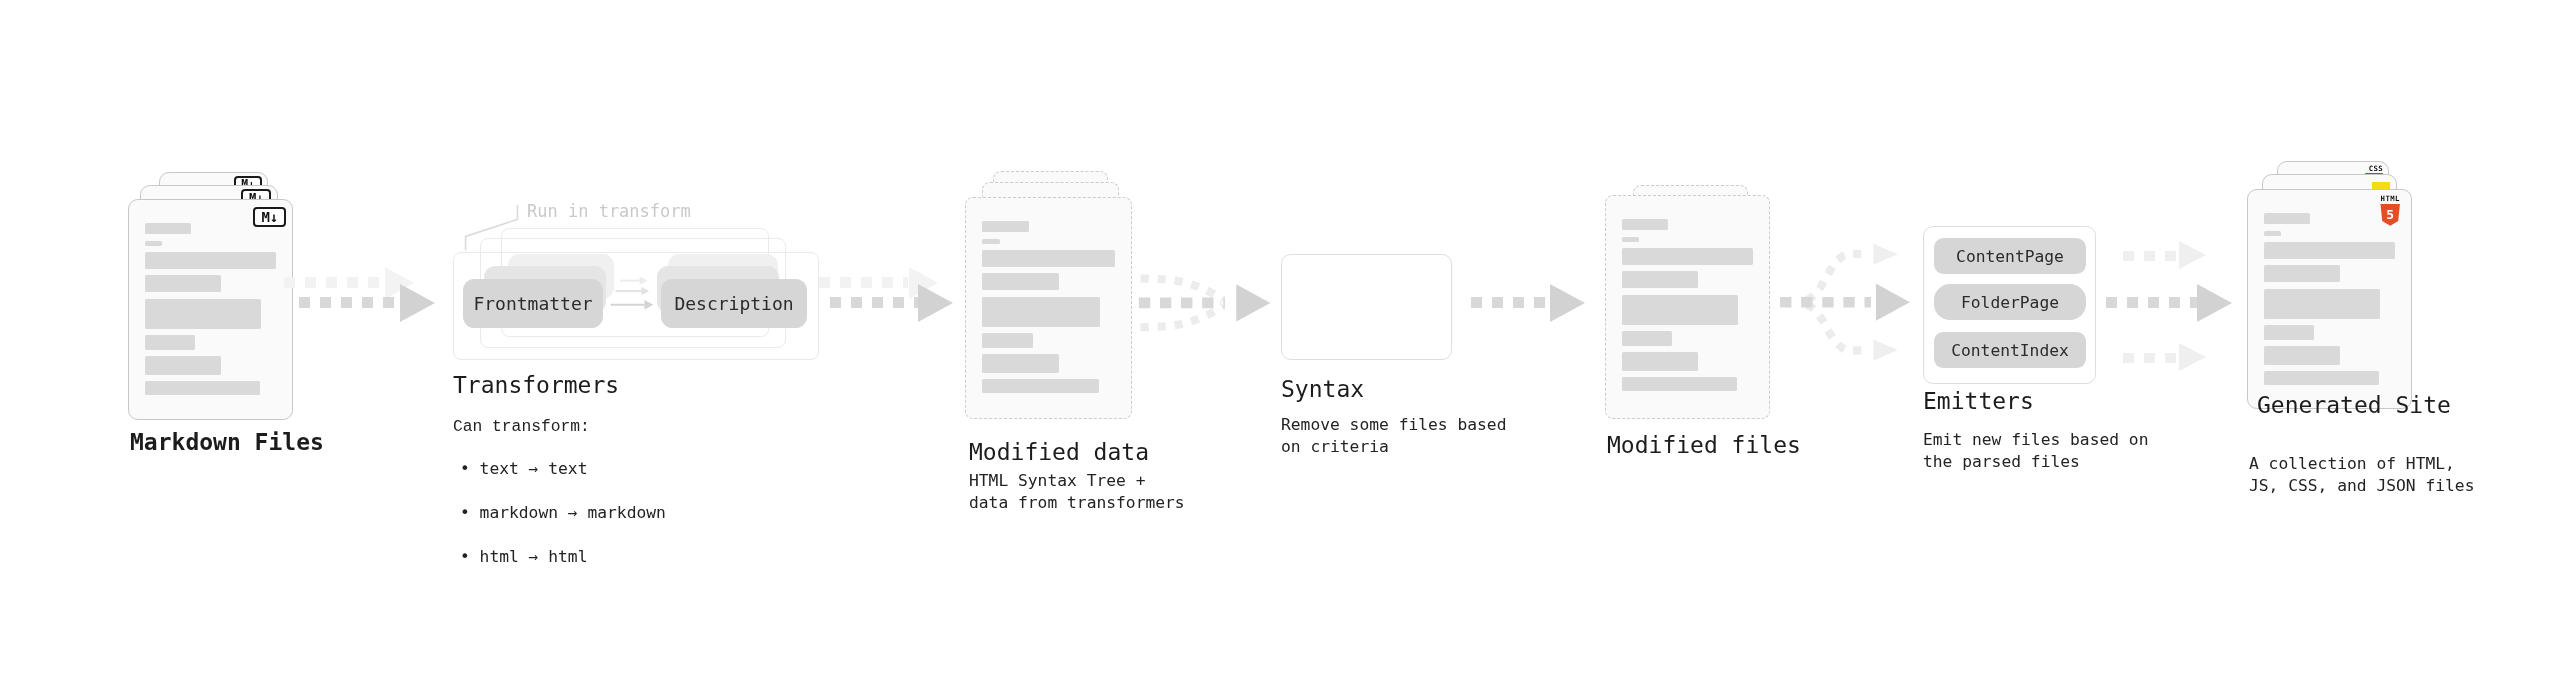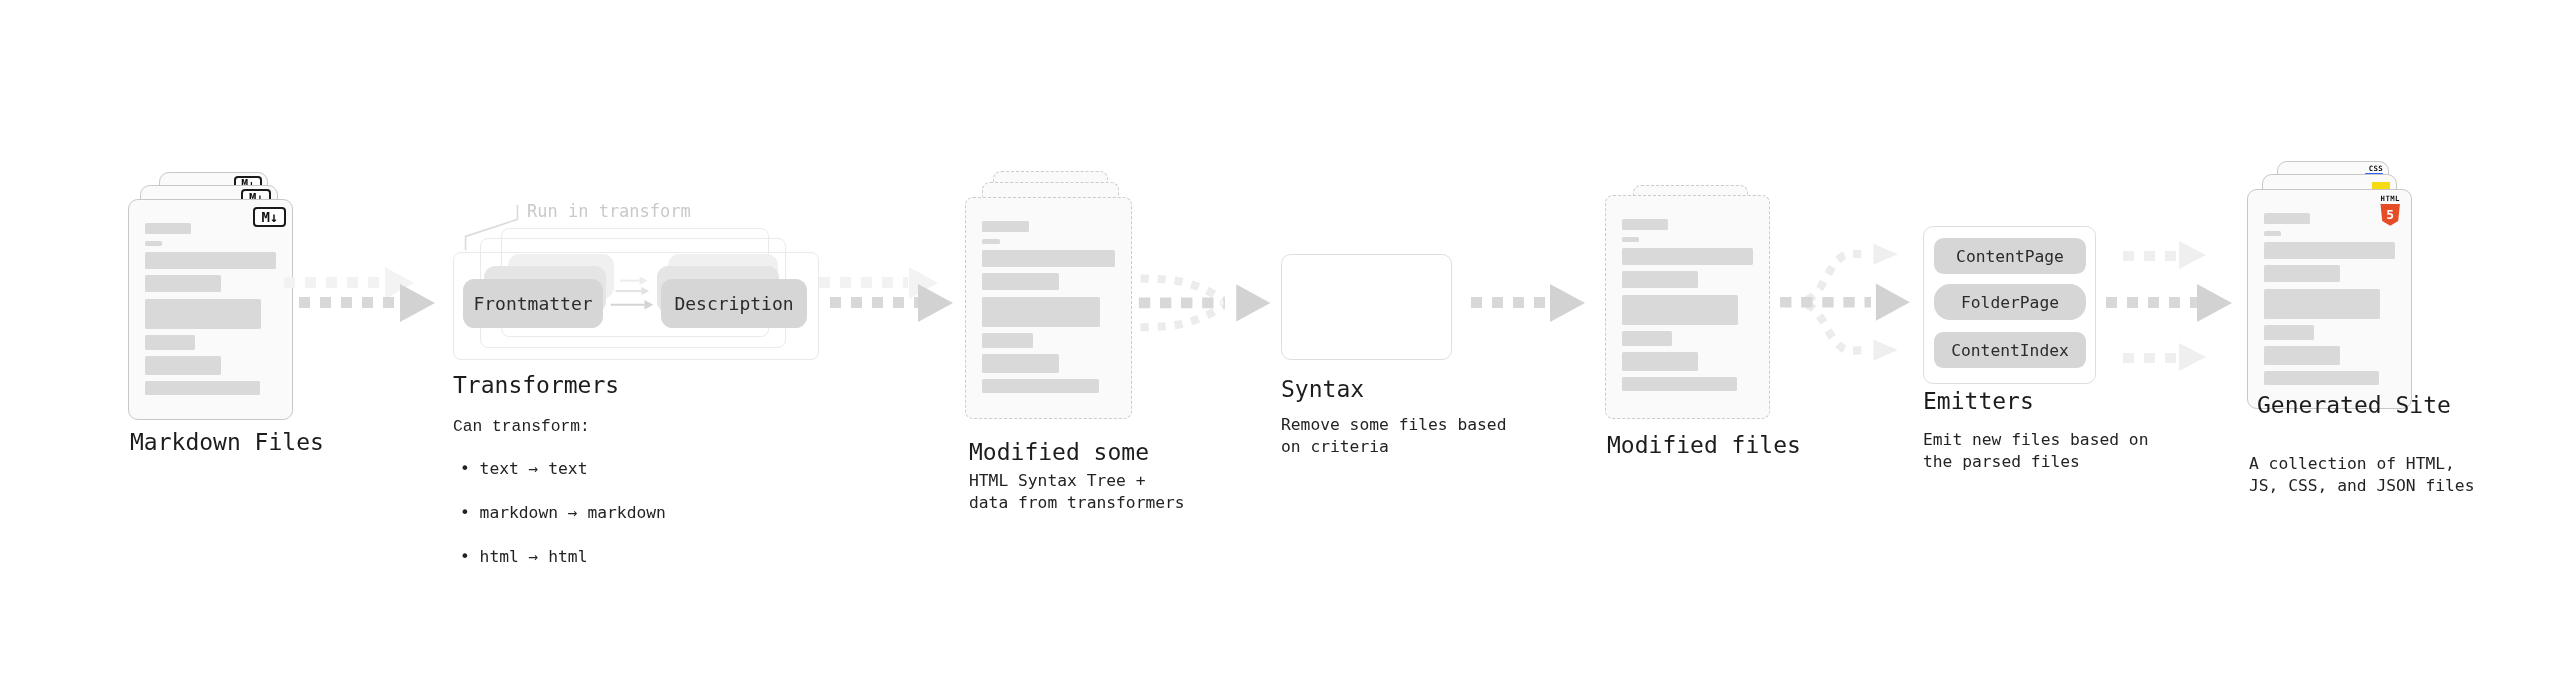--- a/index.html
+++ b/index.html
@@ -71,21 +71,21 @@
         <div class="bar" style="width: 35%; height: 11.4px;"></div>
         <div class="bar" style="width: 13%; height: 4.9px;"></div>
         <div class="bar" style="width: 100%; height: 16.3px;"></div>
         <div class="bar" style="width: 58%; height: 17px;"></div>
         <div class="bar" style="width: 89%; height: 30px;"></div>
         <div class="bar" style="width: 38%; height: 14.6px;"></div>
         <div class="bar" style="width: 58%; height: 18.7px;"></div>
         <div class="bar" style="width: 88%; height: 14px;"></div>
       </div>
   </div>
-  <div class="label" style="left:130px;top:429px;">Markdown Files</div>
+  <div class="label" style="left:130px;top:429px;font-weight:bold;">Markdown Files</div>
 
   <div>
     <div class="fa-line ghost" style="left:284px;top:277px;width:101px;"></div>
     <div class="fa-head ghost" style="left:385px;top:267px;"></div>
   </div>
   <div>
     <div class="fa-line" style="left:299px;top:297px;width:101px;"></div>
     <div class="fa-head" style="left:400px;top:284px;"></div>
   </div>
 
@@ -139,21 +139,21 @@
         <div class="bar" style="width: 35%; height: 11.4px;"></div>
         <div class="bar" style="width: 13%; height: 4.9px;"></div>
         <div class="bar" style="width: 100%; height: 16.3px;"></div>
         <div class="bar" style="width: 58%; height: 17px;"></div>
         <div class="bar" style="width: 89%; height: 30px;"></div>
         <div class="bar" style="width: 38%; height: 14.6px;"></div>
         <div class="bar" style="width: 58%; height: 18.7px;"></div>
         <div class="bar" style="width: 88%; height: 14px;"></div>
       </div>
   </div>
-  <div class="label" style="left:969px;top:439px;">Modified some</div>
+  <div class="label" style="left:969px;top:439px;">Modified data</div>
   <div class="caption" style="left:969px;top:470px;">HTML Syntax Tree +
 data from transformers</div>
 
   <svg style="left:1134px;top:267px;" width="142" height="75" viewBox="0 0 175 92">
     <path d="M8,14 C55,14 78,20 110,40" fill="none" stroke="#ececec" stroke-width="10" stroke-dasharray="10 11"></path>
     <path d="M8,74 C55,74 78,68 110,48" fill="none" stroke="#ececec" stroke-width="10" stroke-dasharray="10 11"></path>
     <line x1="6" y1="44" x2="112" y2="44" stroke="#d8d8d8" stroke-width="13" stroke-dasharray="14 12"></line>
     <polygon points="126,21 168,44 126,67" fill="#d2d2d2"></polygon>
   </svg>
 

